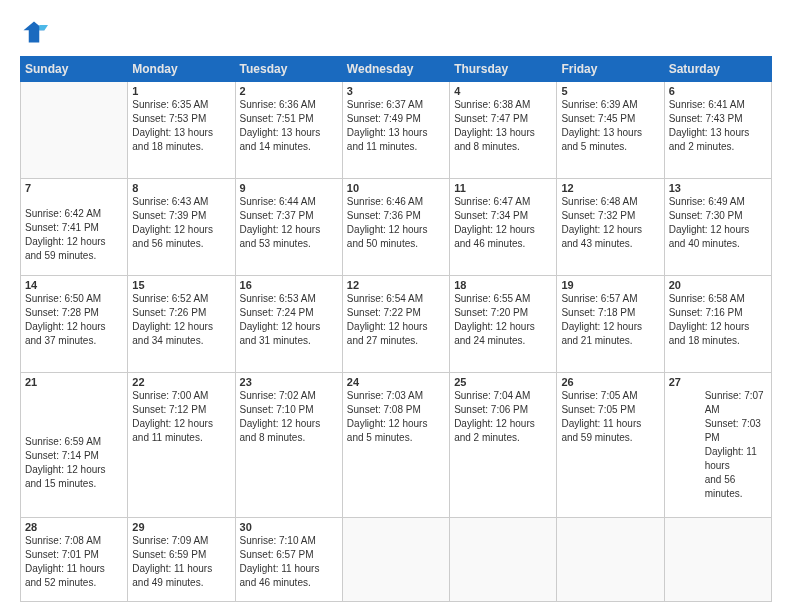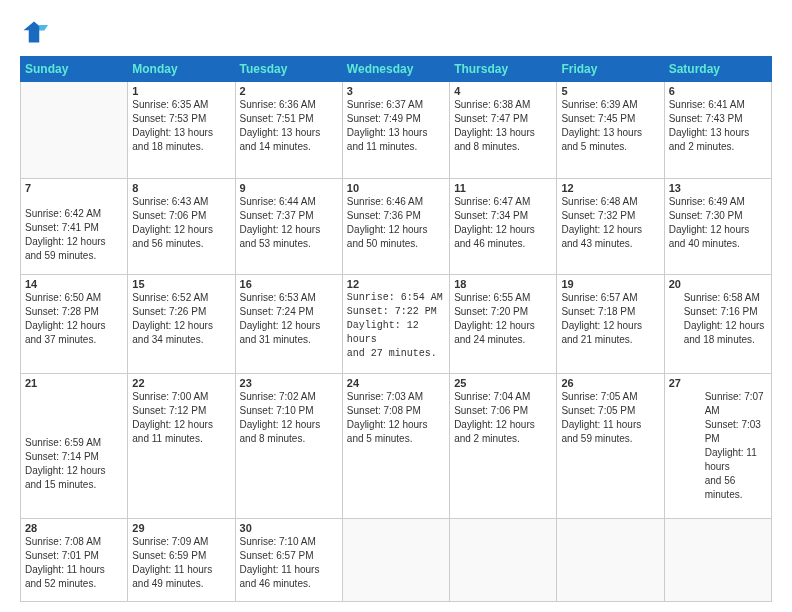--- a/index.html
+++ b/index.html
@@ -53,21 +53,21 @@
       font-size: 14px;
       color: #444;
     }
     .calendar {
       border-collapse: collapse;
       width: 100%;
       flex: 1;
     }
     .calendar th {
       background: #1a6abf;
-      color: #5eead4;
+      color: #e5e5e5;
       font-size: 12px;
       font-weight: bold;
       padding: 5px 4px;
       text-align: left;
       border: 1px solid #1a6abf;
     }
     .calendar td {
       border: 1px solid #ccc;
       vertical-align: top;
       padding: 3px 4px;
@@ -180,21 +180,21 @@
           <td>
             <span class="day-number">7</span>
             <div class="day-detail" style="white-space: pre-line; margin-top: 13px;">Sunrise: 6:42 AM
 Sunset: 7:41 PM
 Daylight: 12 hours
 and 59 minutes.</div>
           </td>
           <td>
             <span class="day-number">8</span>
             <div class="day-detail" style="white-space: pre-line;">Sunrise: 6:43 AM
-Sunset: 7:06 PM
+Sunset: 7:39 PM
 Daylight: 12 hours
 and 56 minutes.</div>
           </td>
           <td>
             <span class="day-number">9</span>
             <div class="day-detail" style="white-space: pre-line;">Sunrise: 6:44 AM
 Sunset: 7:37 PM
 Daylight: 12 hours
 and 53 minutes.</div>
           </td>
@@ -244,42 +244,42 @@
           </td>
           <td>
             <span class="day-number">16</span>
             <div class="day-detail" style="white-space: pre-line;">Sunrise: 6:53 AM
 Sunset: 7:24 PM
 Daylight: 12 hours
 and 31 minutes.</div>
           </td>
           <td>
             <span class="day-number">12</span>
-            <div class="day-detail" style="white-space: pre-line; font-family: Liberation Mono, monospace;">Sunrise: 6:54 AM
+            <div class="day-detail" style="white-space: pre-line;">Sunrise: 6:54 AM
 Sunset: 7:22 PM
 Daylight: 12 hours
 and 27 minutes.</div>
           </td>
           <td>
             <span class="day-number">18</span>
             <div class="day-detail" style="white-space: pre-line;">Sunrise: 6:55 AM
 Sunset: 7:20 PM
 Daylight: 12 hours
 and 24 minutes.</div>
           </td>
           <td>
             <span class="day-number">19</span>
             <div class="day-detail" style="white-space: pre-line;">Sunrise: 6:57 AM
 Sunset: 7:18 PM
 Daylight: 12 hours
 and 21 minutes.</div>
           </td>
           <td>
             <span class="day-number">20</span>
-            <div class="day-detail" style="white-space: pre-line; margin-left: 15px;">Sunrise: 6:58 AM
+            <div class="day-detail" style="white-space: pre-line;">Sunrise: 6:58 AM
 Sunset: 7:16 PM
 Daylight: 12 hours
 and 18 minutes.</div>
           </td>
         </tr>
         <tr>
           <td>
             <span class="day-number">21</span>
             <div class="day-detail" style="white-space: pre-line; margin-top: 47px;">Sunrise: 6:59 AM
 Sunset: 7:14 PM

